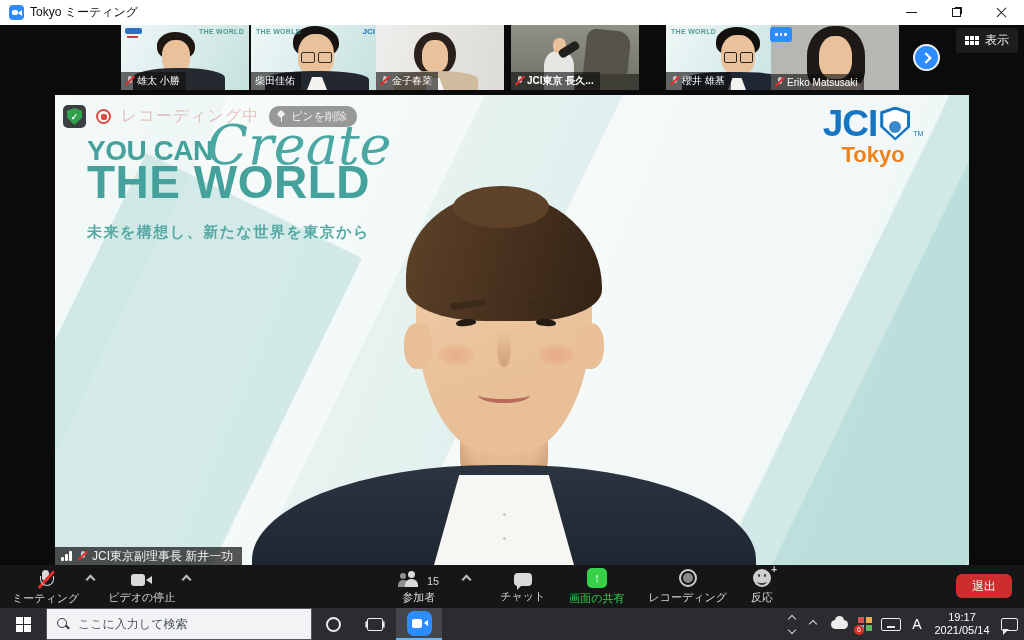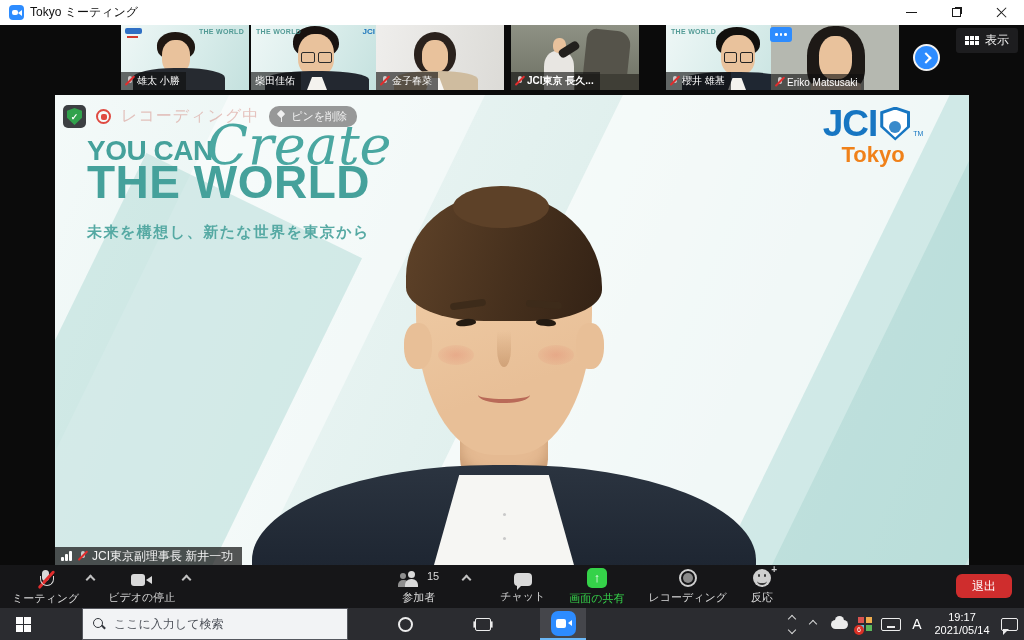--- a/index.html
+++ b/index.html
@@ -174,21 +174,21 @@
   .signal-ic { width:12px; height:10px; position:relative; }
   .signal-ic i { position:absolute; bottom:0; width:2.5px; background:#fff; border-radius:1px; }
   .signal-ic .s1 { left:0; height:4px; } .signal-ic .s2 { left:4px; height:7px; } .signal-ic .s3 { left:8px; height:10px; }
 
   
   .toolbar { position:absolute; bottom:0; width:100%; height:43px; background:#161618; z-index:20; }
   .tb-left { position:absolute; left:8px; top:0; height:100%; display:flex; align-items:center; }
   .tb-center { position:absolute; left:394px; top:0; height:100%; display:flex; align-items:center; gap:16px; }
   .ctl { display:flex; flex-direction:column; align-items:center; justify-content:center; gap:3px;
     color:#d9d9d9; font-size:11px; padding:0 4px; height:100%; }
-  .ctl .row { display:flex; align-items:flex-start; }
+  .ctl .row { display:flex; align-items:flex-end; }
   .caret { width:7px; height:7px; border-top:2px solid #c0c0c0; border-right:2px solid #c0c0c0;
     transform:rotate(-45deg); margin:0 10px 14px 4px; }
   .ic-mic { width:14px; height:18px; position:relative; margin-top:2px; }
   .ic-mic::before { content:""; position:absolute; left:3.5px; top:0; width:7px; height:11px; background:#d9d9d9; border-radius:4px; }
   .ic-mic::after { content:""; position:absolute; left:1px; top:6px; width:12px; height:9px;
     border:1.5px solid #d9d9d9; border-top:none; border-radius:0 0 7px 7px; }
   .slash { position:absolute; left:6px; top:-2px; width:2.5px; height:23px; background:#e02d2d; transform:rotate(42deg); border-radius:2px; }
   .ic-cam { width:21px; height:13px; position:relative; margin-top:5px; }
   .ic-cam::before { content:""; position:absolute; left:0; top:0; width:14px; height:12px; background:#d9d9d9; border-radius:3px; }
   .ic-cam::after { content:""; position:absolute; right:0; top:2px; width:0; height:0;
@@ -211,21 +211,21 @@
   .ic-smile { width:18px; height:18px; background:#cfcfcf; border-radius:50%; position:relative; }
   .ic-smile::before { content:""; position:absolute; left:4.5px; top:5.5px; width:2.5px; height:2.5px; border-radius:50%;
     background:#3a3a3a; box-shadow:6px 0 0 #3a3a3a; }
   .ic-smile::after { content:""; position:absolute; left:4px; top:8px; width:10px; height:6px;
     border-bottom:2px solid #3a3a3a; border-radius:0 0 50% 50%; }
   .plus { position:absolute; top:-5px; right:-6px; color:#cfcfcf; font-size:10px; font-weight:bold; }
   .leave-btn { position:absolute; right:12px; top:9px; background:#cf2d2d; color:#fff; font-size:12px;
     border-radius:6px; padding:6px 16px; line-height:1; }
 
   
-  .taskbar { height:32px; background:#2b2c30; display:flex; align-items:stretch;gap:36px; }
+  .taskbar { height:32px; background:#2b2c30; display:flex; align-items:stretch; }
   .tb-btn { display:flex; align-items:center; justify-content:center; }
   .start-btn { width:46px; }
   .win-logo { width:15px; height:15px; display:grid; grid-template-columns:7px 7px; grid-template-rows:7px 7px; gap:1px; }
   .win-logo i { background:#fdfdfd; }
   .search-box { width:266px; background:#f2f3f5; border:1px solid #55575e; display:flex; align-items:center; gap:8px; padding:0 10px; }
   .ic-search { width:13px; height:13px; position:relative; flex:0 0 auto; }
   .ic-search::before { content:""; position:absolute; left:0; top:0; width:8px; height:8px; border:1.6px solid #33373d; border-radius:50%; }
   .ic-search::after { content:""; position:absolute; left:8px; top:8px; width:5px; height:1.7px; background:#33373d; transform:rotate(45deg); }
   .search-box input { border:none; background:transparent; outline:none; font-size:12px; width:100%;
     font-family:"Liberation Sans",sans-serif; color:#2b2b2b; }

